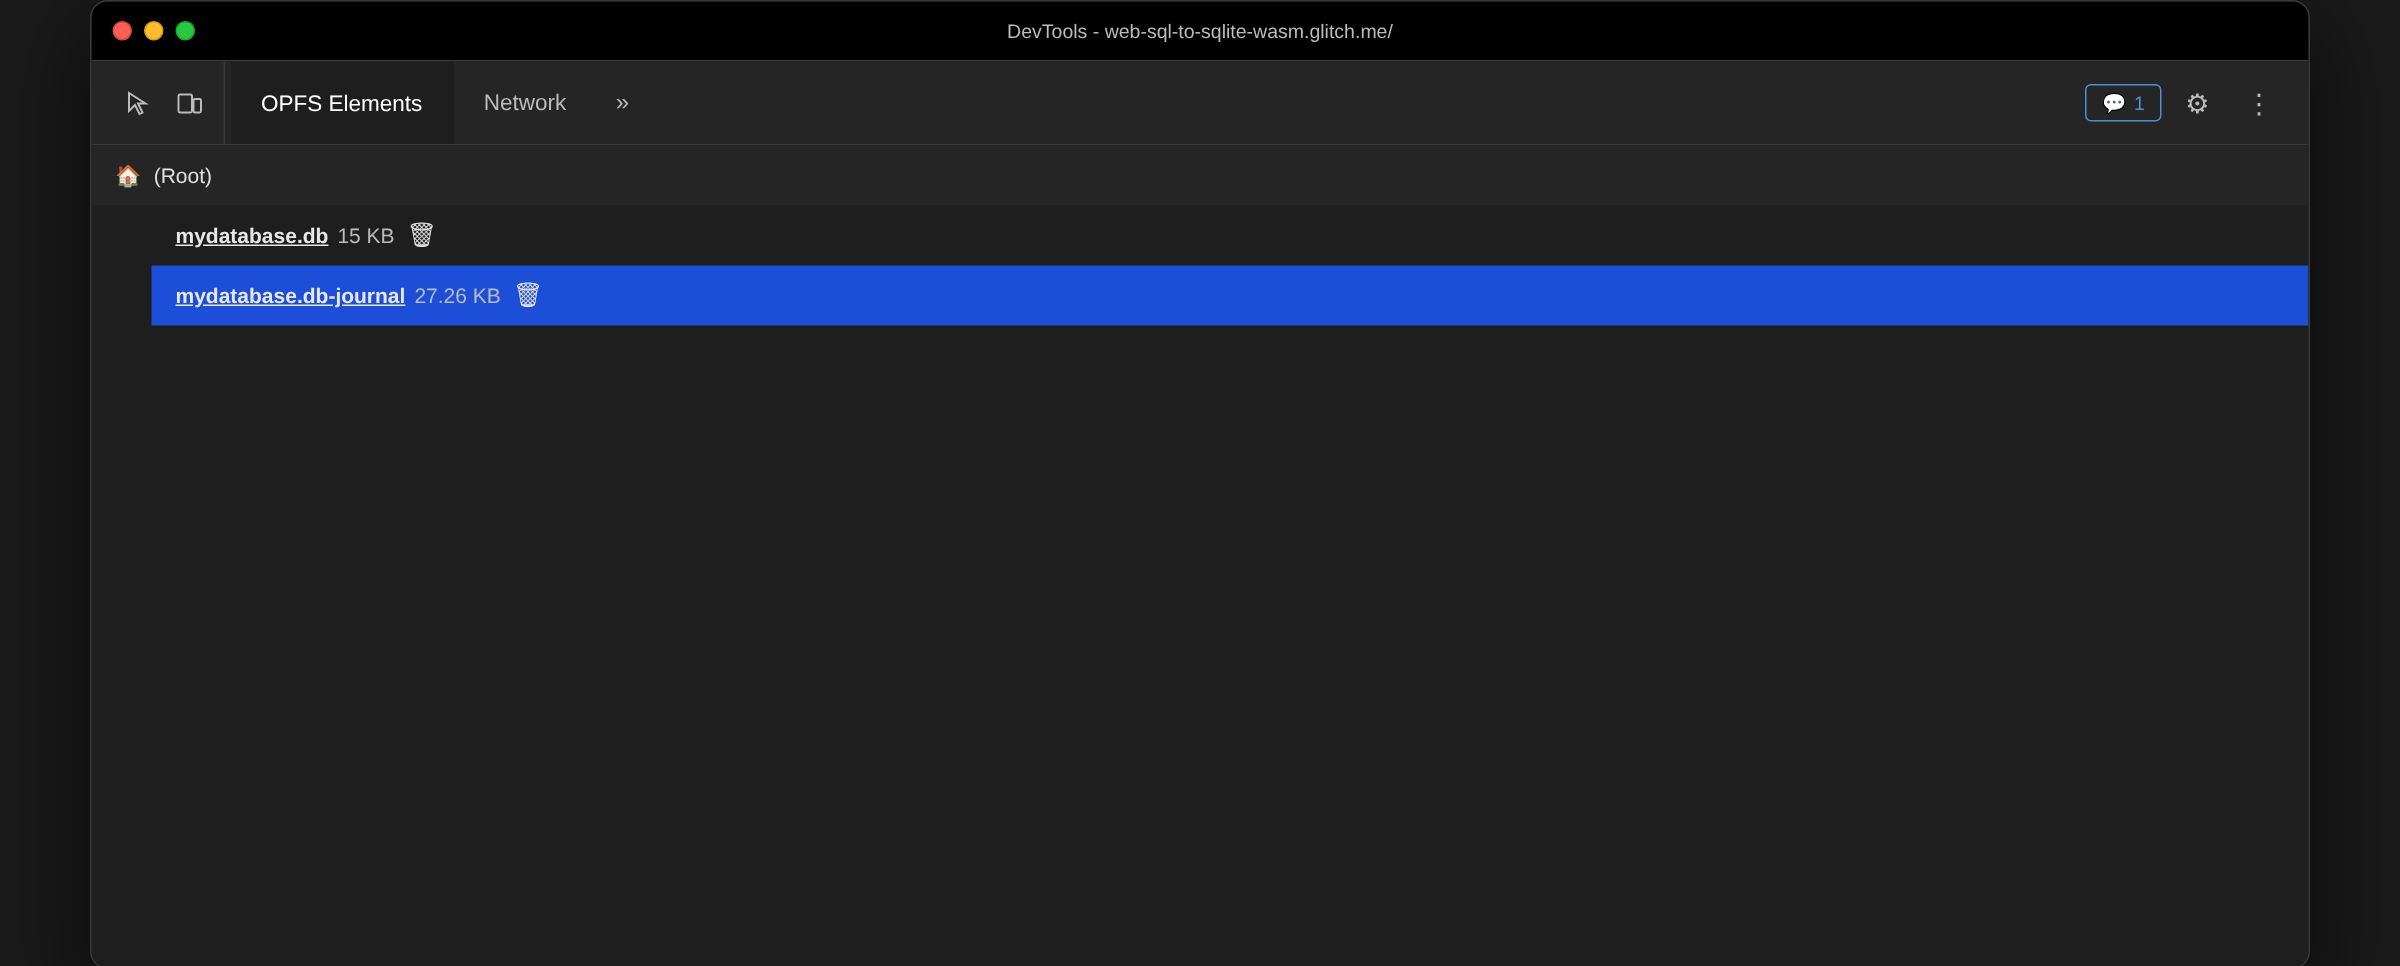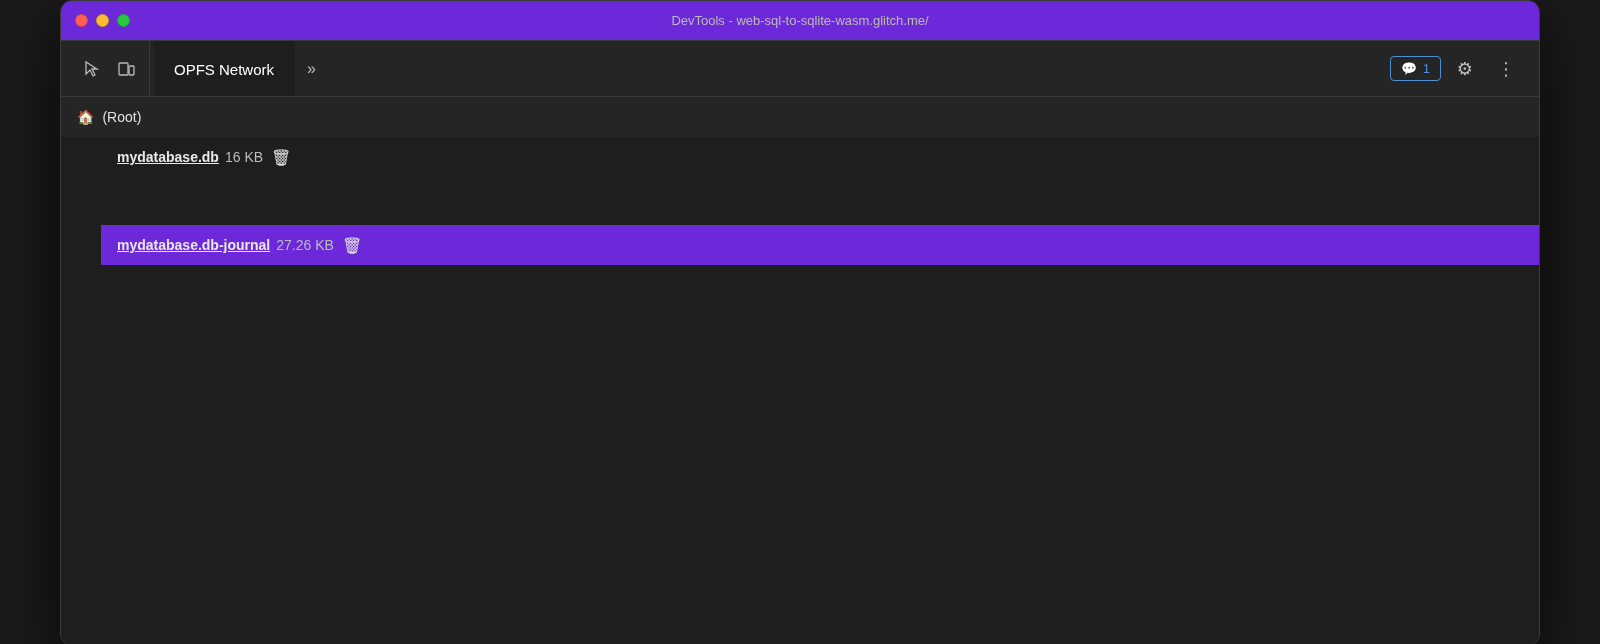--- a/index.html
+++ b/index.html
@@ -17,21 +17,21 @@
       width: 1480px;
       background: #1e1e1e;
       border-radius: 12px;
       overflow: hidden;
       box-shadow: 0 20px 60px rgba(0,0,0,0.7);
       border: 1px solid #3a3a3a;
     }
 
     
     .title-bar {
-      background: #6d28d9;
+      background: #000000;
       height: 40px;
       display: flex;
       align-items: center;
       justify-content: center;
       position: relative;
       border-bottom: 1px solid #3a3a3a;
     }
 
     .traffic-lights {
       position: absolute;
@@ -170,21 +170,21 @@
     .tree-row {
       display: flex;
       align-items: center;
       height: 40px;
       padding: 0 16px;
       color: #e0e0e0;
       font-size: 14px;
       cursor: pointer;
       user-select: none;
     }
-    .tree-row.selected { background: #6d28d9; margin-top: 48px; }
+    .tree-row.selected { background: #1d4ed8; }
 
     .tree-row-root {
       background: #252525;
       font-size: 14px;
       gap: 8px;
     }
 
     .tree-indent {
       margin-left: 40px;
     }
@@ -240,21 +240,24 @@
       <button class="toolbar-icon-btn" title="Toggle device toolbar">
         <svg class="icon-svg" viewBox="0 0 18 18">
           <rect x="2" y="3" width="9" height="12" rx="1" stroke="#bbb" stroke-width="1.3" fill="none"></rect>
           <rect x="12" y="6" width="5" height="9" rx="1" stroke="#bbb" stroke-width="1.3" fill="none"></rect>
         </svg>
       </button>
     </div>
 
     <div class="tabs">
       <div class="tab active">
-        <span>OPFS Network</span>
+        <span>OPFS Elements</span>
+      </div>
+      <div class="tab">
+        <span>Network</span>
       </div>
       <div class="tab-more">
         <span>»</span>
       </div>
     </div>
 
     <div class="toolbar-right">
       <button class="notification-badge">
         <span>💬</span>
         <span>1</span>
@@ -272,21 +275,21 @@
   <div class="content">
     <div class="file-tree">
 
       <div class="tree-row tree-row-root">
         <span>🏠</span>
         <span>(Root)</span>
       </div>
 
       <div class="tree-row tree-indent">
         <span class="file-name">mydatabase.db</span>
-        <span class="file-size">16 KB</span>
+        <span class="file-size">15 KB</span>
         <span class="trash-icon" title="Delete">🗑</span>
       </div>
 
       <div class="tree-row tree-indent selected">
         <span class="file-name">mydatabase.db-journal</span>
         <span class="file-size">27.26 KB</span>
         <span class="trash-icon" title="Delete">🗑</span>
       </div>
 
     </div>

